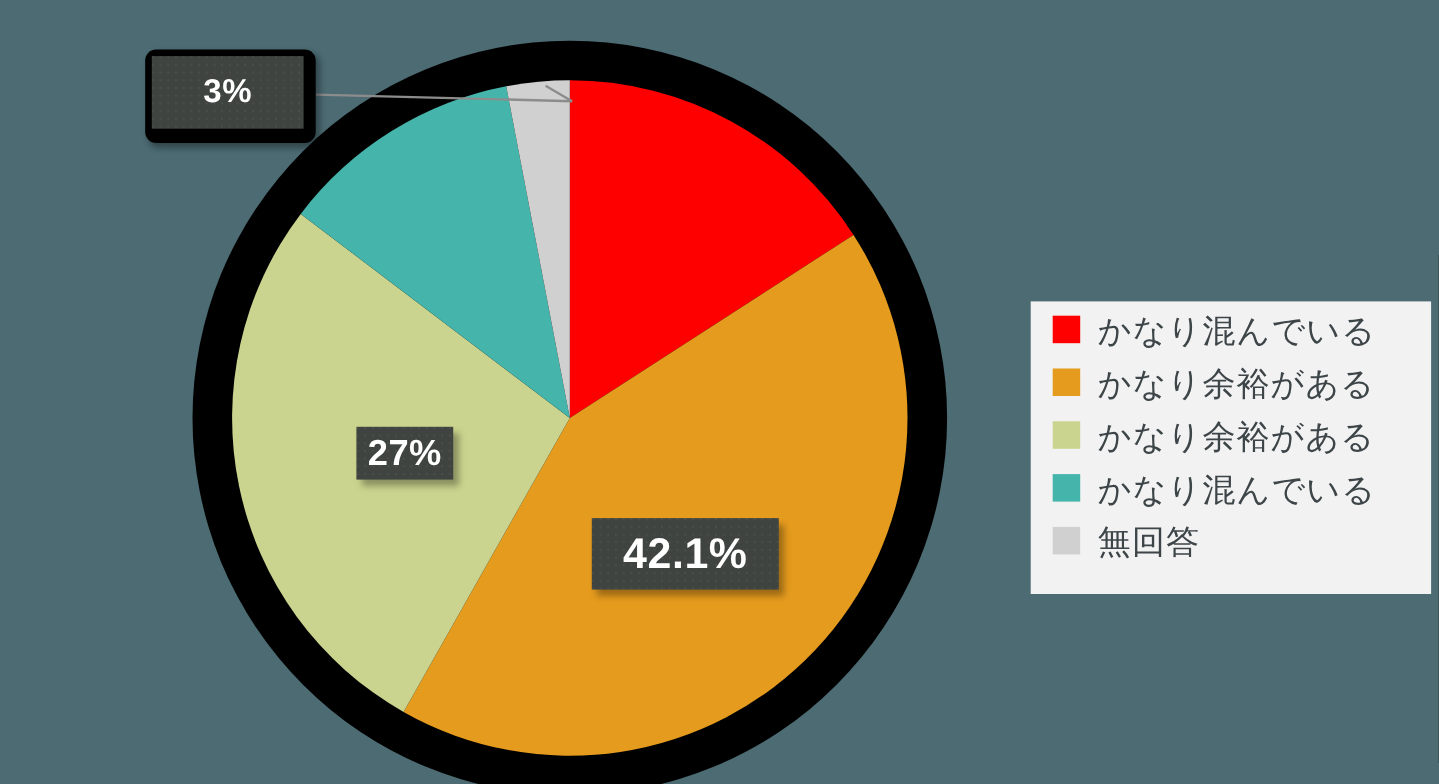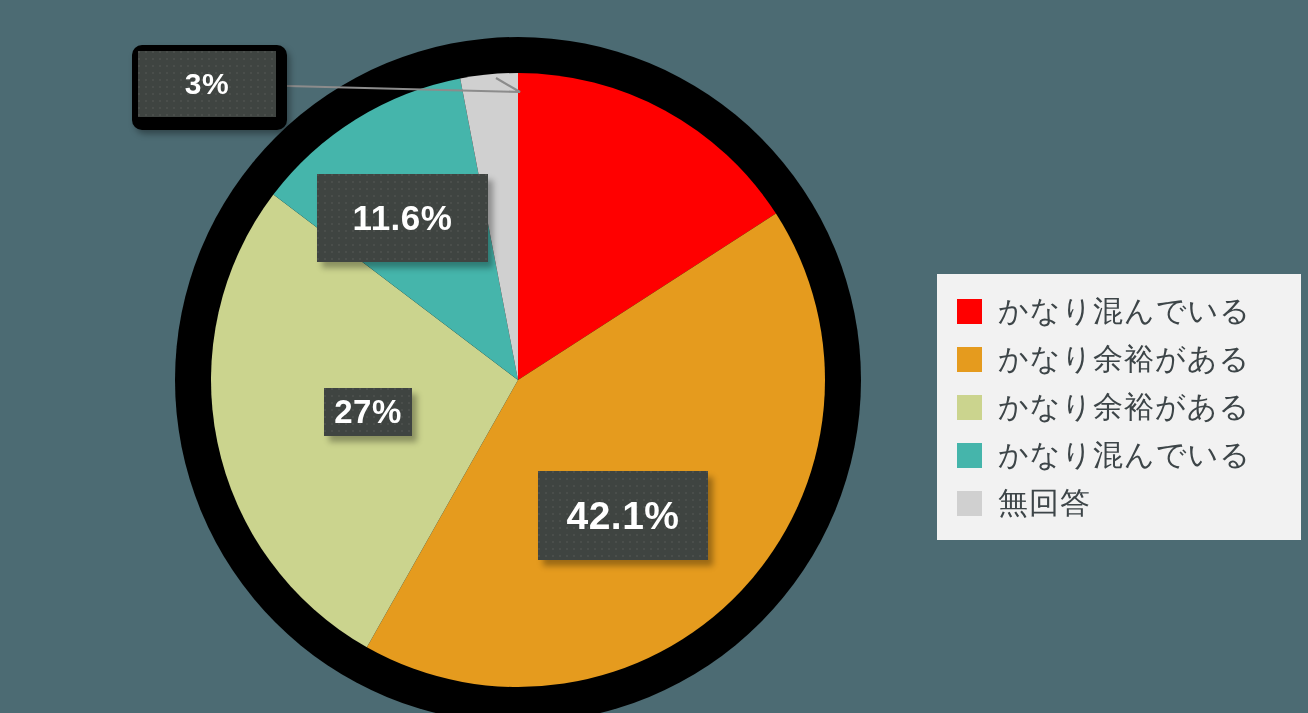--- a/index.html
+++ b/index.html
@@ -53,21 +53,21 @@
     color: #ffffff;
     font-weight: bold;
     display: flex;
     align-items: center;
     justify-content: center;
     box-shadow: 5px 6px 6px rgba(0,0,0,0.32);
     letter-spacing: 0.5px;
     white-space: nowrap;
   }
   .dlabel.l-158 { left: 574px; top: 141px; width: 140px; height: 88px;  font-size: 35px; }
-  .dlabel.l-421 { left: 538px; top: 471px; width: 170px; height: 89px;  font-size: 39px; }
+  .dlabel.l-421 { left: 538px; top: 471px; width: 170px; height: 65px;  font-size: 39px; }
   .dlabel.l-27  { left: 324px; top: 388px; width: 88px;  height: 48px;  font-size: 33px; }
   .dlabel.l-116 { left: 317px; top: 174px; width: 171px; height: 88px;  font-size: 35px; }
 
   
   .callout-3 {
     position: absolute;
     left: 132px;
     top: 45px;
     width: 155px;
     height: 85px;
@@ -108,21 +108,20 @@
     height: 266px;
     background: #f2f2f2;
     box-sizing: border-box;
     padding: 12px 0 12px 20px;
     display: flex;
     flex-direction: column;
     justify-content: center;
   }
   .legend-row {
     display: flex;
-    align-items: center;
     height: 48px;
   }
   .legend-swatch {
     width: 25px;
     height: 25px;
     flex: 0 0 25px;
     margin-right: 16px;
   }
   .legend-text {
     font-family: "DejaVu Sans", "Liberation Sans", sans-serif;
@@ -157,21 +156,20 @@
 
   <svg class="leader-svg" width="1308" height="713">
     <polyline points="287,86 520,92 496,78" fill="none" stroke="#8c8c8c" stroke-width="2.2"></polyline>
   </svg>
 
 
   <div class="dlabel l-421">42.1%</div>
 
   <div class="dlabel l-27">27%</div>
 
-  <div class="dlabel l-116">11.6%</div>
 
   <div class="callout-3">
     <div class="inner">3%</div>
   </div>
 
   <div class="legend">
 
     <div class="legend-row">
       <span class="legend-swatch" style="background:#ff0000"></span>
       <span class="legend-text">かなり混んでいる</span>

